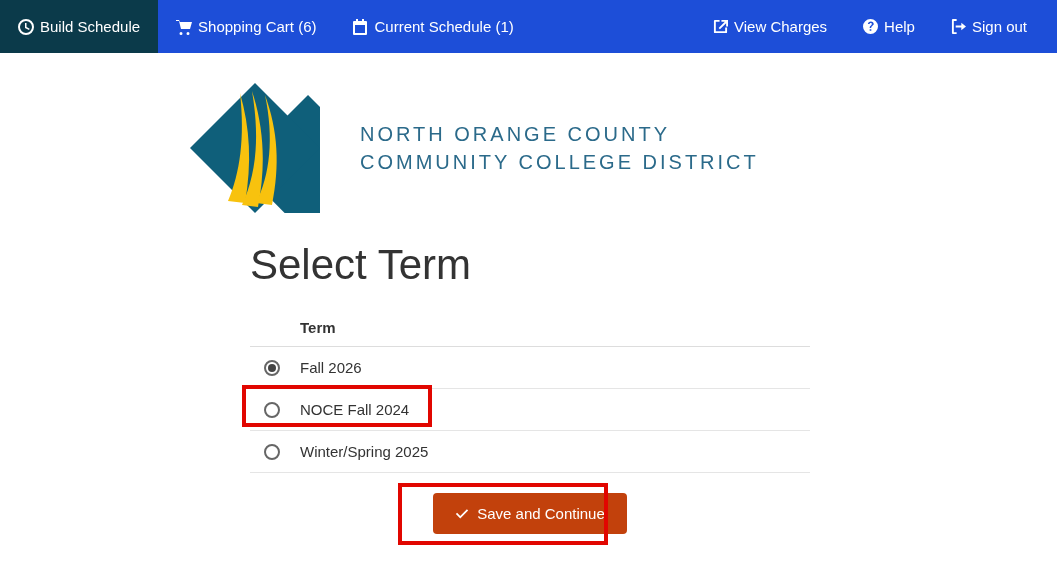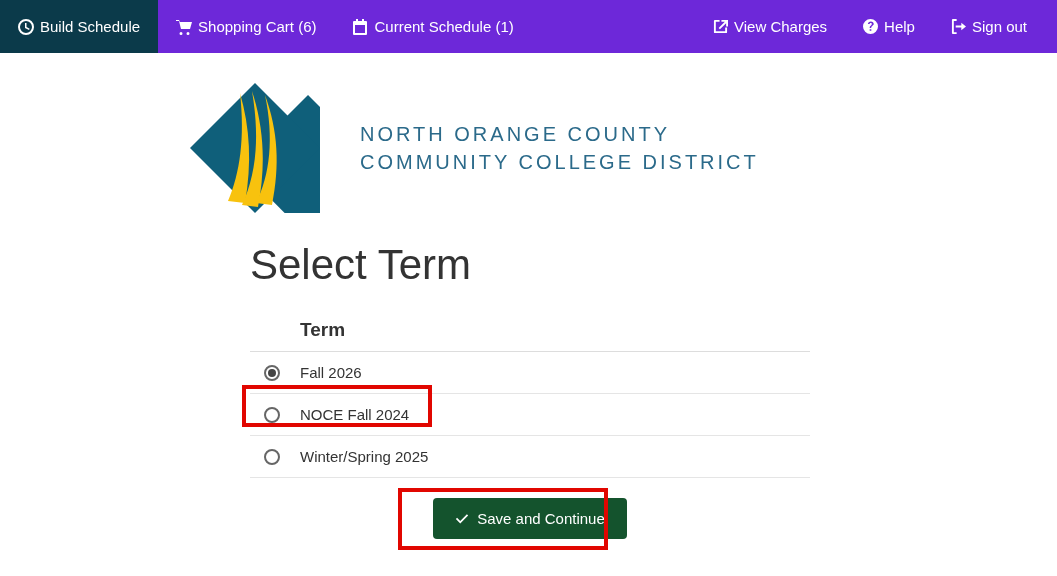--- a/index.html
+++ b/index.html
@@ -3,21 +3,21 @@
   <meta charset="utf-8">
   <style>
     * { box-sizing: border-box; margin: 0; padding: 0; }
     body {
       font-family: -apple-system, BlinkMacSystemFont, "Segoe UI", Arial, sans-serif;
       background: #fff;
       width: 1057px;
       color: #333;
     }
     .navbar {
-      background: #6d28d9;
+      background: #1d4ed8;
       height: 53px;
       display: flex;
       align-items: stretch;
       color: #fff;
       font-size: 15px;
     }
     .nav-left { display: flex; }
     .nav-right { display: flex; margin-left: auto; padding-right: 12px; }
     .nav-item {
       display: flex;
@@ -42,21 +42,21 @@
       color: #2b6a8a;
       font-size: 20px;
       letter-spacing: 3px;
       line-height: 1.4;
       font-weight: 400;
     }
     .content { margin-left: 250px; margin-top: 28px; width: 560px; }
     .page-title { font-size: 42px; font-weight: 400; color: #333; margin-bottom: 22px; }
     .term-header {
       font-weight: 700;
-      font-size: 19px;
+      font-size: 15px;
       padding: 8px 0 10px 50px;
       border-bottom: 1px solid #ddd;
     }
     .term-row {
       display: flex;
       align-items: center;
       padding: 12px 0 12px 14px;
       border-bottom: 1px solid #e5e5e5;
       font-size: 15px;
       cursor: pointer;
@@ -83,21 +83,21 @@
       border: 4px solid #e10600;
       pointer-events: none;
     }
     .btn-wrap {
       display: flex;
       justify-content: center;
       margin-top: 20px;
       position: relative;
     }
     .save-btn {
-      background: #14532d;
+      background: #c2410c;
       color: #fff;
       border: none;
       border-radius: 4px;
       padding: 12px 22px;
       font-size: 15px;
       cursor: pointer;
       display: inline-flex;
       align-items: center;
       gap: 8px;
     }

